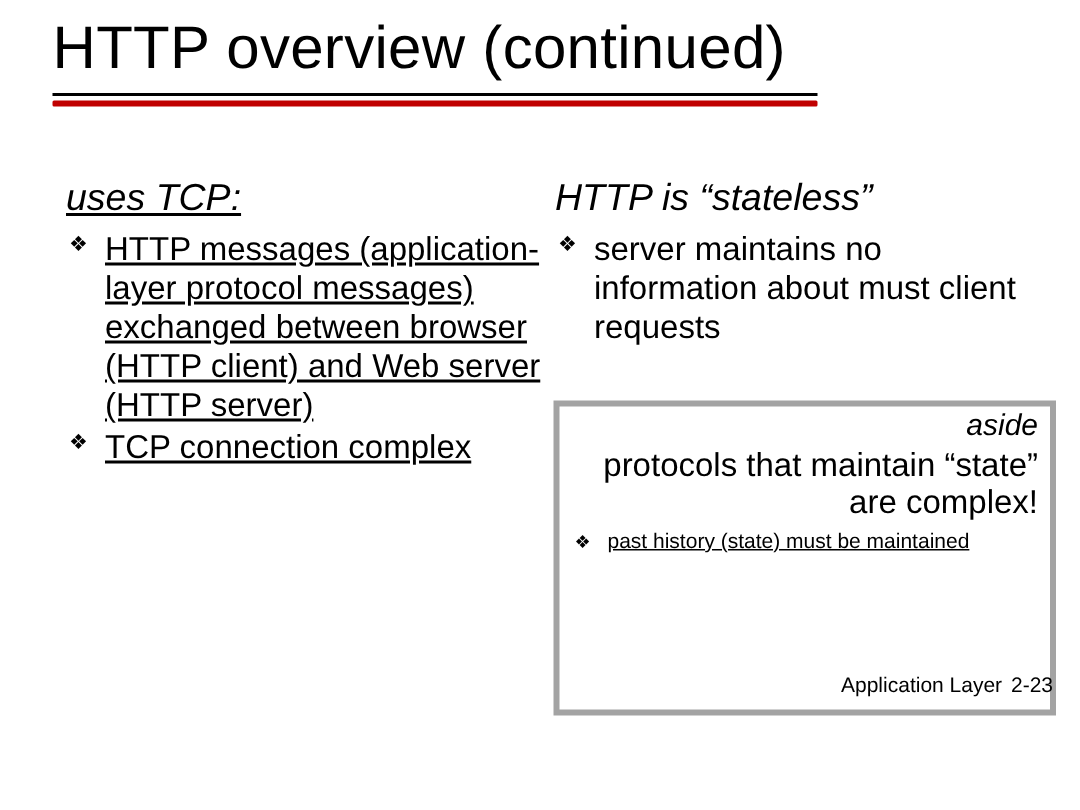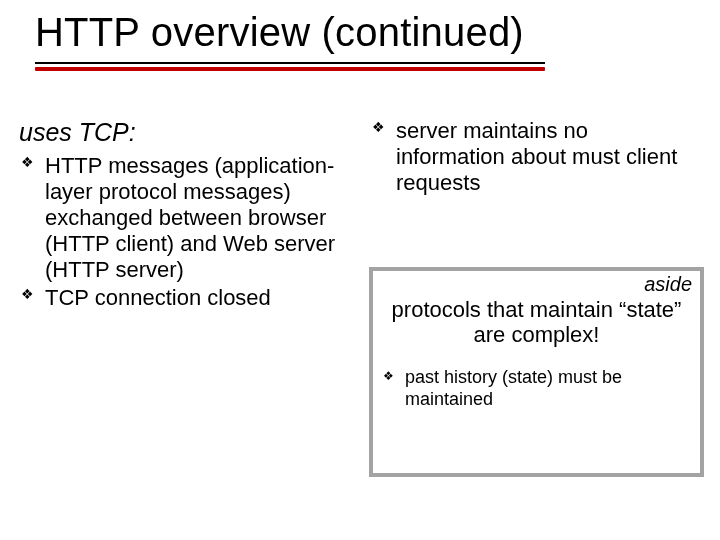--- a/index.html
+++ b/index.html
@@ -42,22 +42,23 @@
     height: 4px;
     background: #c00000;
     border-radius: 1px;
   }
   .col {
     position: absolute;
     top: 118px;
     box-sizing: border-box;
   }
   .col-left {
-    left: 19px;
+    left: 44px;
     width: 330px;
+    text-decoration: underline;
   }
   .col-right {
     left: 370px;
     width: 330px;
   }
   .heading {
     font-style: italic;
     font-size: 25px;
     margin-bottom: 6px;
   }
@@ -75,23 +76,24 @@
   }
   ul.db > li::before {
     content: "❖";
     position: absolute;
     left: 2px;
     top: 1px;
     font-size: 14px;
     color: #000;
   }
   ul.db.small > li {
-    font-size: 18px;
+    font-size: 14px;
     line-height: 1.22;
     padding-left: 24px;
+    text-decoration: underline;
   }
   ul.db.small > li::before {
     font-size: 12px;
     top: 2px;
   }
   .aside-box {
     position: absolute;
     left: 369px;
     top: 267px;
     width: 335px;
@@ -103,23 +105,23 @@
   .aside-label {
     position: absolute;
     right: 8px;
     top: 2px;
     font-style: italic;
     font-size: 20px;
   }
   .aside-main {
     font-size: 22px;
     line-height: 1.15;
-    text-align: center;
+    text-align: right;
     margin-top: 20px;
-    margin-bottom: 19px;
+    margin-bottom: 4px;
   }
   .footer {
     position: absolute;
     right: 18px;
     bottom: 12px;
     font-size: 14px;
   }
   .footer .pg {
     margin-left: 2px;
   }
@@ -130,32 +132,37 @@
 <div class="slide">
 
   <div class="title">HTTP overview (continued)</div>
   <div class="title-underline"></div>
   <div class="title-red"></div>
 
   <div class="col col-left">
     <div class="heading">uses TCP:</div>
     <ul class="db">
       <li>HTTP messages (application-layer protocol messages) exchanged between browser (HTTP client) and Web server (HTTP server)</li>
-      <li>TCP connection closed</li>
+      <li>TCP connection complex</li>
     </ul>
   </div>
 
   <div class="col col-right">
+    <div class="heading">HTTP is “stateless”</div>
     <ul class="db">
       <li>server maintains no information about must client requests</li>
     </ul>
   </div>
 
   <div class="aside-box">
     <div class="aside-label">aside</div>
     <div class="aside-main">protocols that maintain “state” are complex!</div>
     <ul class="db small">
       <li>past history (state) must be maintained</li>
     </ul>
   </div>
 
+  <div class="footer">
+    <span>Application Layer</span>
+    <span class="pg">2-23</span>
+  </div>
 
 </div>
 
 </body></html>

